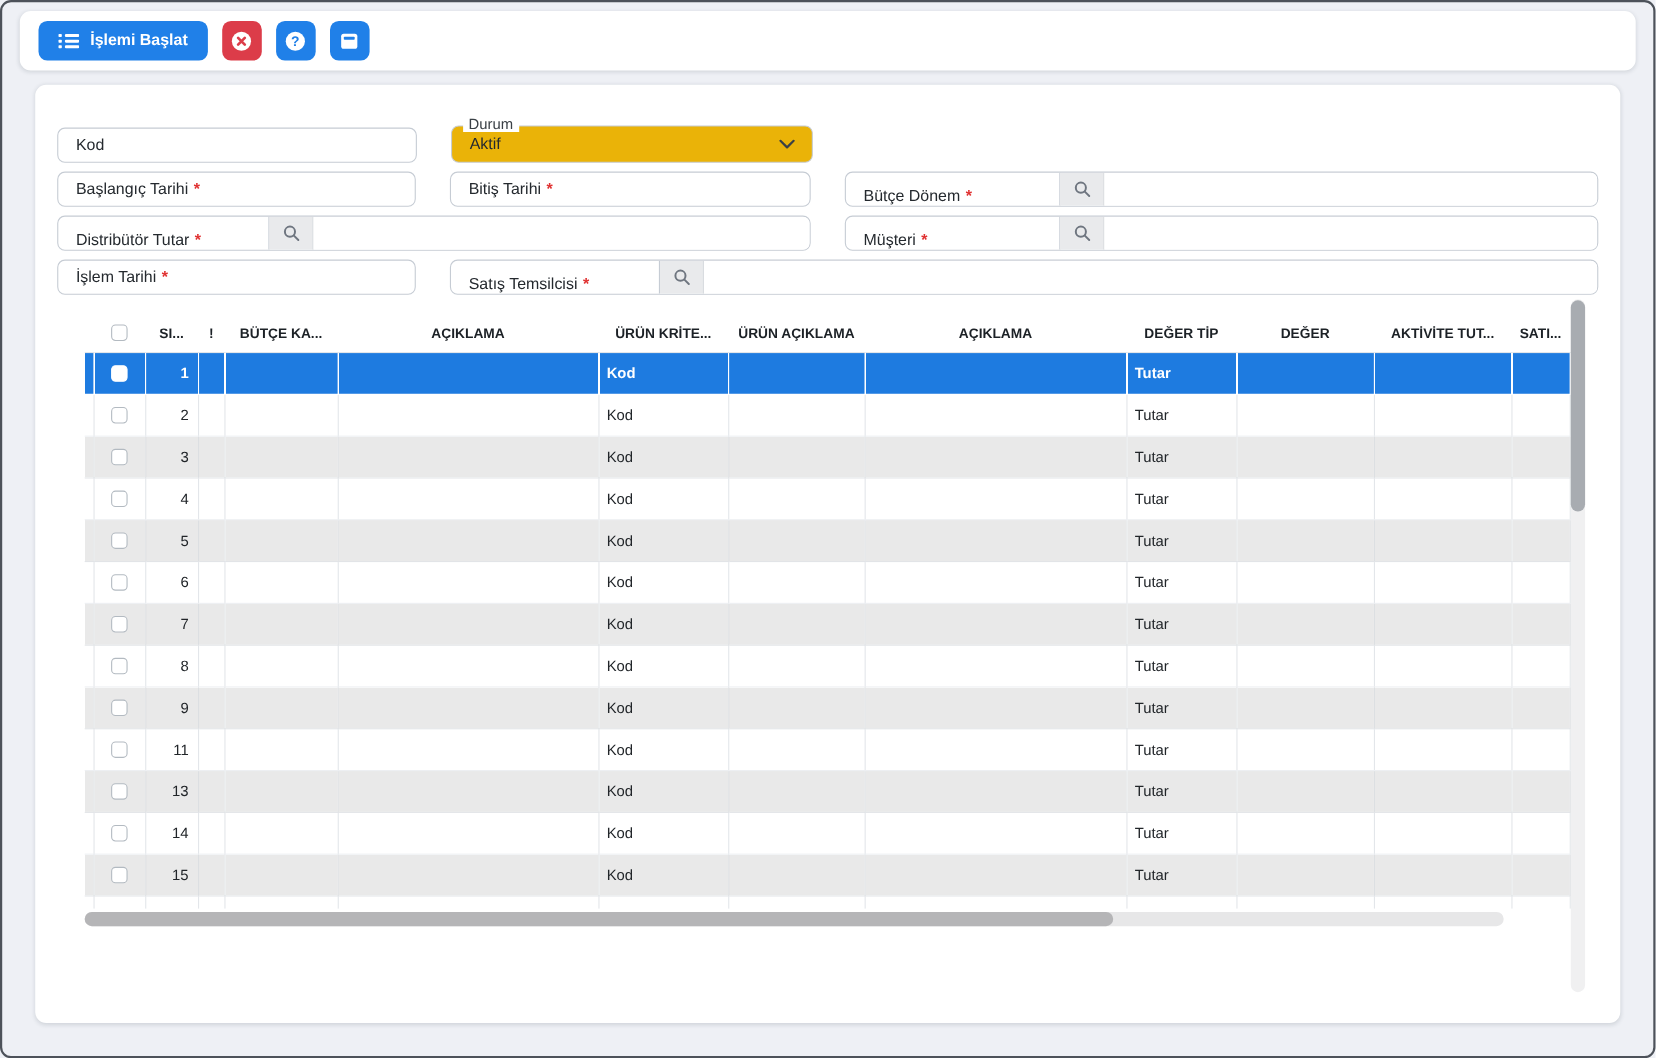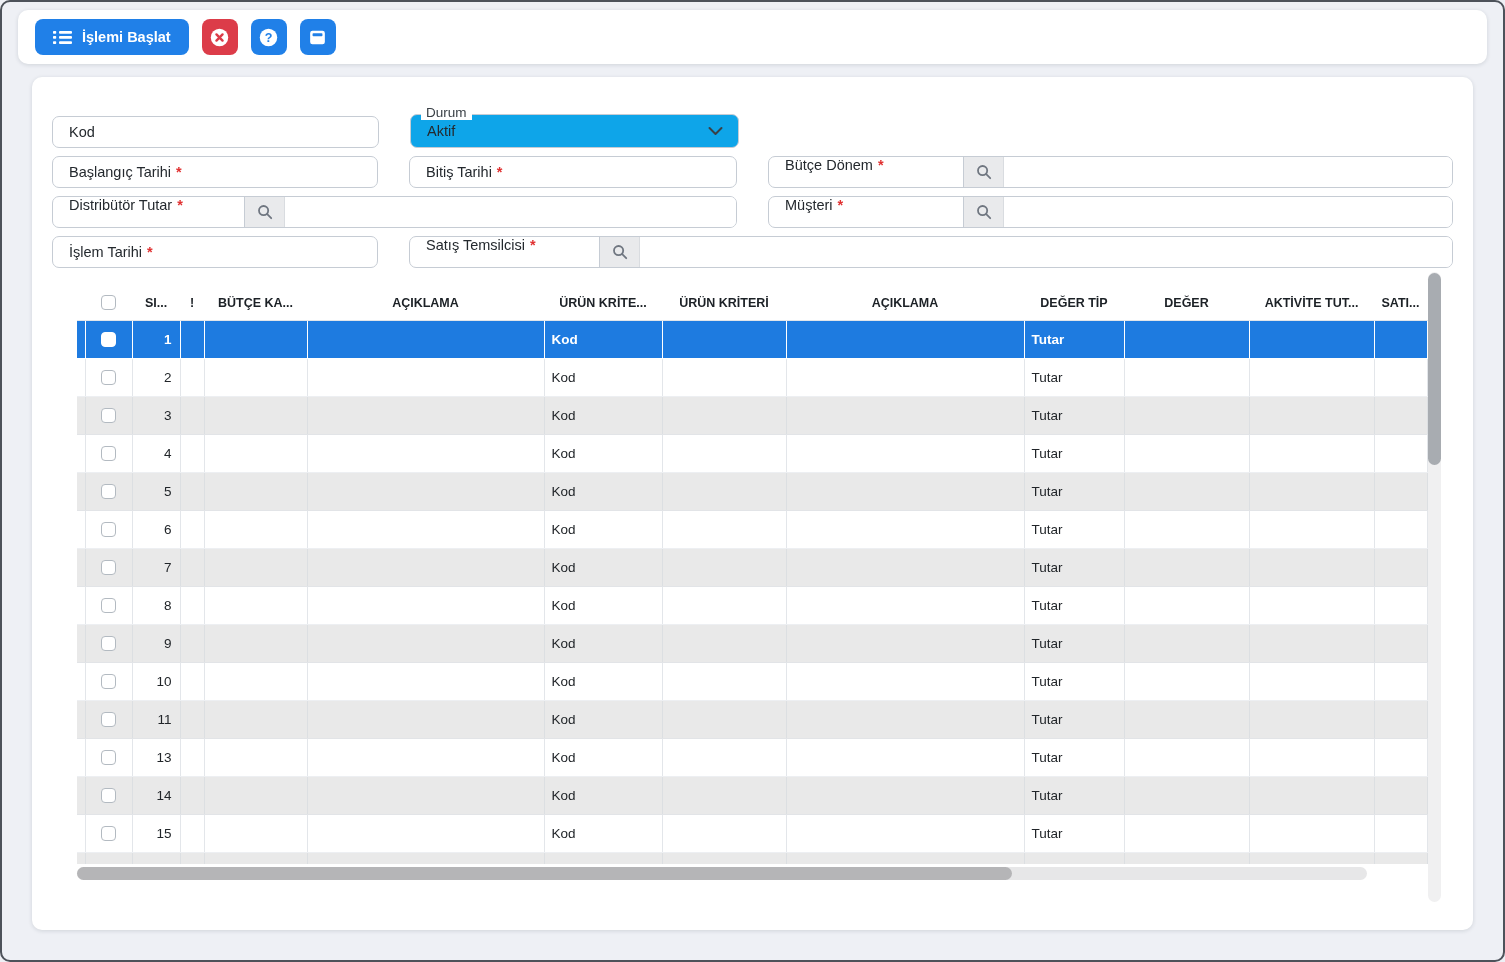--- a/index.html
+++ b/index.html
@@ -18,25 +18,25 @@
   .btn-danger { background:#dc3c49; }
   .btn-start { padding:0 18px; gap:10px; font-size:14.5px; font-weight:600; }
   .btn-sq { width:36px; }
 
   
   .form-area { padding-top:37px; }
   .form-row { display:flex; gap:31px; margin-bottom:8px; }
   .form-row.first { align-items:flex-end; }
   .tb { height:32px; border:1px solid #c6ccd4; border-radius:7px; background:#fff; display:flex; align-items:center; padding-left:16px; font-size:14.5px; color:#24292e; }
   .req { color:#e03131; font-weight:700; margin-left:5px; font-size:14.5px; }
-  .select-box { width:329px; height:34px; border:1px solid #c6ccd4; border-radius:7px; background:#0ea5e9; position:relative; display:flex; align-items:center; padding-left:16px; font-size:14.5px; color:#24292e; }
+  .select-box { width:329px; height:34px; border:1px solid #c6ccd4; border-radius:7px; background:#eab308; position:relative; display:flex; align-items:center; padding-left:16px; font-size:14.5px; color:#24292e; }
   .legend { position:absolute; top:-10px; left:10px; background:#fff; padding:0 5px; font-size:13.5px; color:#3a4046; }
   .chev { position:absolute; right:14px; top:50%; transform:translateY(-50%); display:flex; }
   .group { display:flex; height:32px; border:1px solid #c6ccd4; border-radius:7px; background:#fff; overflow:hidden; }
-  .g-label { display:flex; align-items:flex-start; padding-left:16px; font-size:14.5px; color:#24292e; border-right:1px solid #c6ccd4; }
+  .g-label { display:flex; align-items:flex-end; padding-left:16px; font-size:14.5px; color:#24292e; border-right:1px solid #c6ccd4; }
   .g-search { width:40px; background:#e9eaec; border:none; border-right:1px solid #d9dce0; display:flex; align-items:center; justify-content:center; cursor:pointer; }
   .g-value { flex:1; background:#fff; }
 
   
   .grid-area { position:relative; margin:18px 0 0 25px; width:1364px; }
   table { border-collapse:collapse; table-layout:fixed; width:1350px; }
   th { height:34px; font-size:12.5px; font-weight:700; color:#1c2126; text-align:center; white-space:nowrap; overflow:hidden; border-bottom:1px solid #e3e6ea; }
   td { height:38px; font-size:13.5px; color:#212529; border-right:1px solid #e3e6ea; border-bottom:1px solid #edeff2; white-space:nowrap; overflow:hidden; padding-left:7px; }
   td.col-num { text-align:right; padding-right:8px; }
   tbody tr:nth-child(odd):not(.selected) { background:#e9e9e9; }
@@ -222,21 +222,21 @@
           <tr>
             <th class="col-indicator"></th>
             <th class="col-check">
               <span class="checkbox"></span>
             </th>
             <th>SI...</th>
             <th>!</th>
             <th>BÜTÇE KA...</th>
             <th>AÇIKLAMA</th>
             <th>ÜRÜN KRİTE...</th>
-            <th>ÜRÜN KRİTERİ</th>
+            <th>ÜRÜN AÇIKLAMA</th>
             <th>AÇIKLAMA</th>
             <th>DEĞER TİP</th>
             <th>DEĞER</th>
             <th>AKTİVİTE TUT...</th>
             <th>SATI...</th>
           </tr>
         </thead>
         <tbody id="tbody">
             <tr class="selected">
               <td class="col-indicator"></td>
@@ -369,35 +369,20 @@
               <td class="col-urun"></td>
               <td class="col-aciklama2"></td>
               <td class="col-deger_tip">Tutar</td>
               <td class="col-deger"></td>
               <td class="col-aktivite"></td>
               <td class="col-sati"></td>
             </tr>
             <tr>
               <td class="col-indicator"></td>
               <td class="col-check"><span class="checkbox"></span></td>
-              <td class="col-num">10</td>
-              <td class="col-excl"></td>
-              <td class="col-butce"></td>
-              <td class="col-aciklama1"></td>
-              <td class="col-urun_tip">Kod</td>
-              <td class="col-urun"></td>
-              <td class="col-aciklama2"></td>
-              <td class="col-deger_tip">Tutar</td>
-              <td class="col-deger"></td>
-              <td class="col-aktivite"></td>
-              <td class="col-sati"></td>
-            </tr>
-            <tr>
-              <td class="col-indicator"></td>
-              <td class="col-check"><span class="checkbox"></span></td>
               <td class="col-num">11</td>
               <td class="col-excl"></td>
               <td class="col-butce"></td>
               <td class="col-aciklama1"></td>
               <td class="col-urun_tip">Kod</td>
               <td class="col-urun"></td>
               <td class="col-aciklama2"></td>
               <td class="col-deger_tip">Tutar</td>
               <td class="col-deger"></td>
               <td class="col-aktivite"></td>

